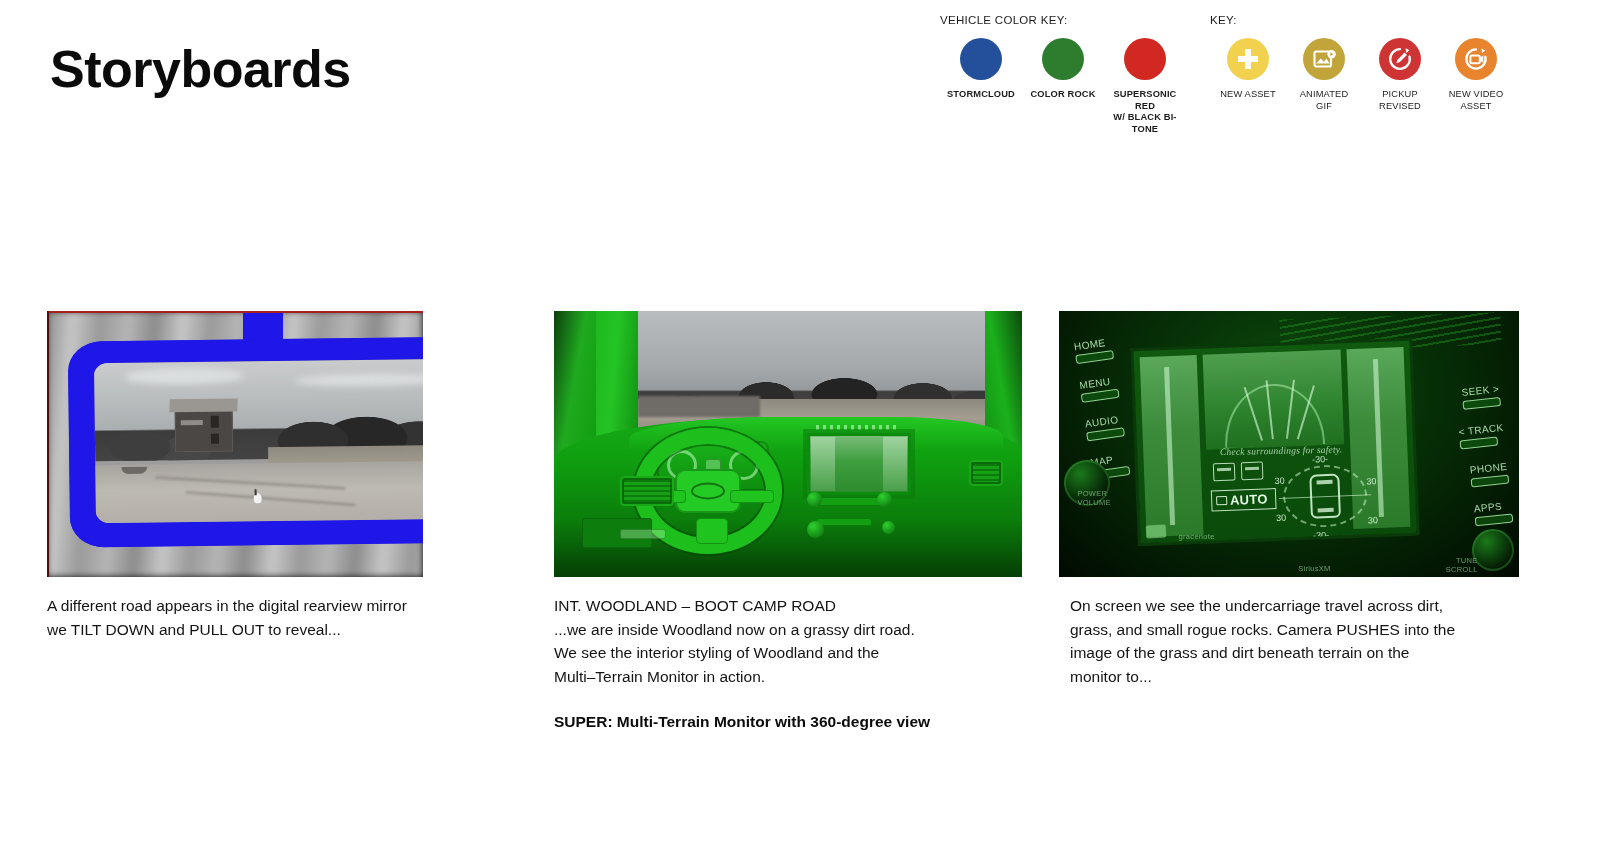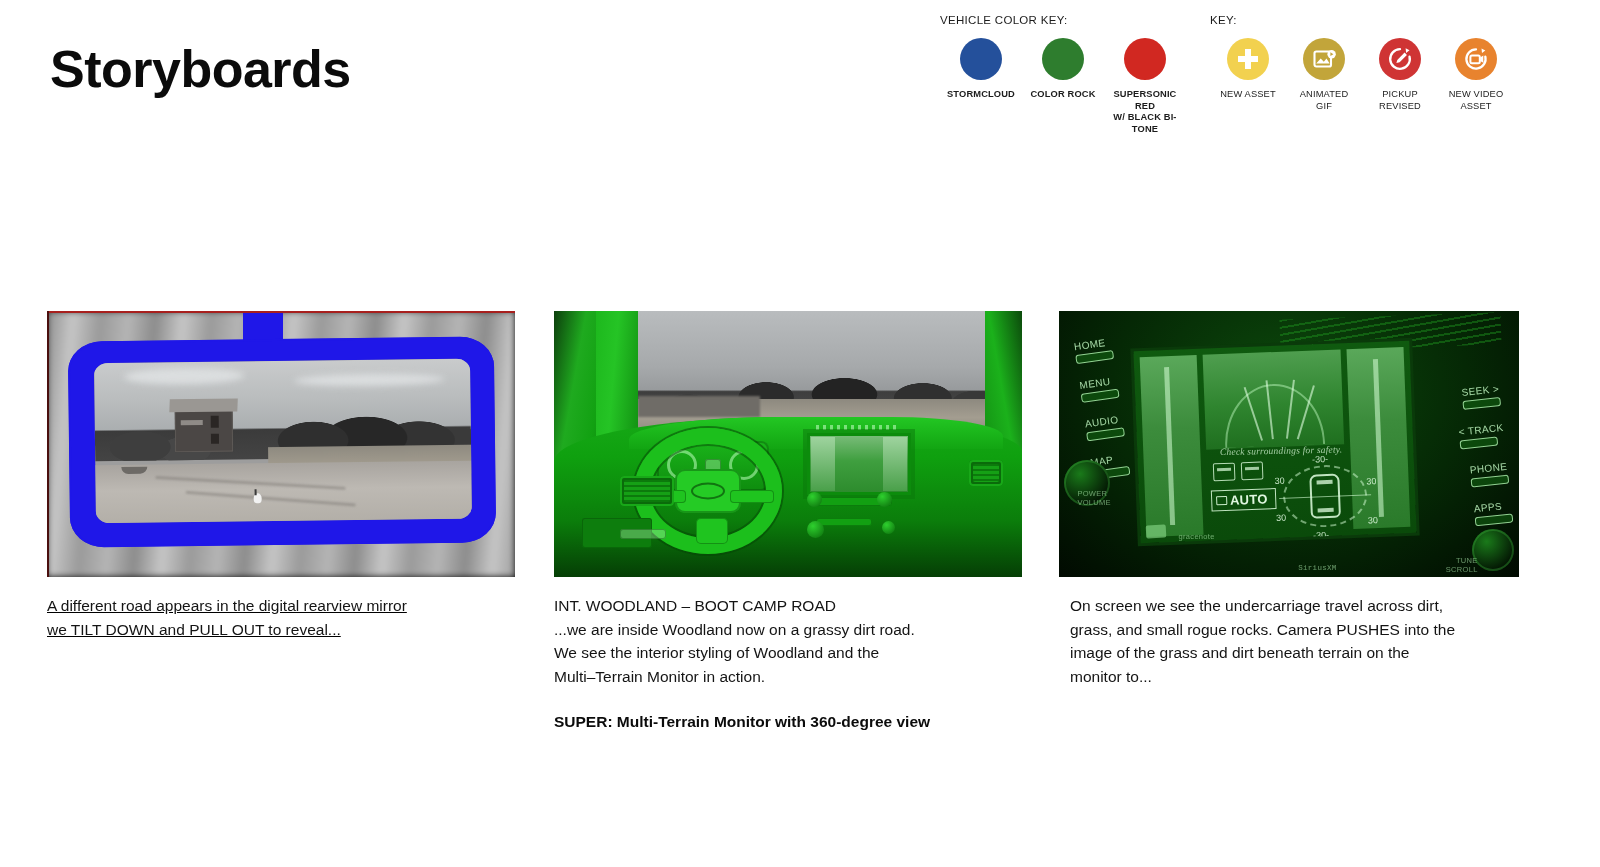--- a/index.html
+++ b/index.html
@@ -94,21 +94,21 @@
   .panels {
     position: absolute;
     left: 0;
     top: 311px;
     width: 1600px;
   }
   .panel {
     position: absolute;
     top: 0;
   }
-  .panel-1 { left: 47px;   width: 468px; text-decoration: underline; }
+  .panel-1 { left: 47px;   width: 376px; }
   .panel-2 { left: 554px;  width: 468px; }
   .panel-3 { left: 1059px; width: 460px; }
 
   .frame {
     position: relative;
     width: 100%;
     height: 266px;
     overflow: hidden;
     background: #111;
   }
@@ -833,21 +833,21 @@
         </div>
 
         <div class="f3-knob-big" style="left:1%; top:56%; width:46px; height:46px;"></div>
         <div class="f3-brand" style="left:4%; top:67%; white-space:pre-line;">POWER
 VOLUME</div>
         <div class="f3-knob-big" style="right:1%; top:82%; width:42px; height:42px;"></div>
         <div class="f3-brand" style="right:9%; top:92%; white-space:pre-line; text-align:right;">TUNE
 SCROLL</div>
         <div class="f3-jbl"></div>
         <div class="f3-brand" style="left:26%; top:83%;">gracenote</div>
-        <div class="f3-brand" style="left:52%; top:95%;font-family:Liberation Mono, monospace;">SiriusXM</div>
+        <div class="f3-brand" style="left:52%; top:95%;">SiriusXM</div>
       </div>
       <div class="caption">On screen we see the undercarriage travel across dirt,
 grass, and small rogue rocks. Camera PUSHES into the
 image of the grass and dirt beneath terrain on the
 monitor to...</div>
       <div class="super"></div>
     </div>
 
   </div>
 </div>

